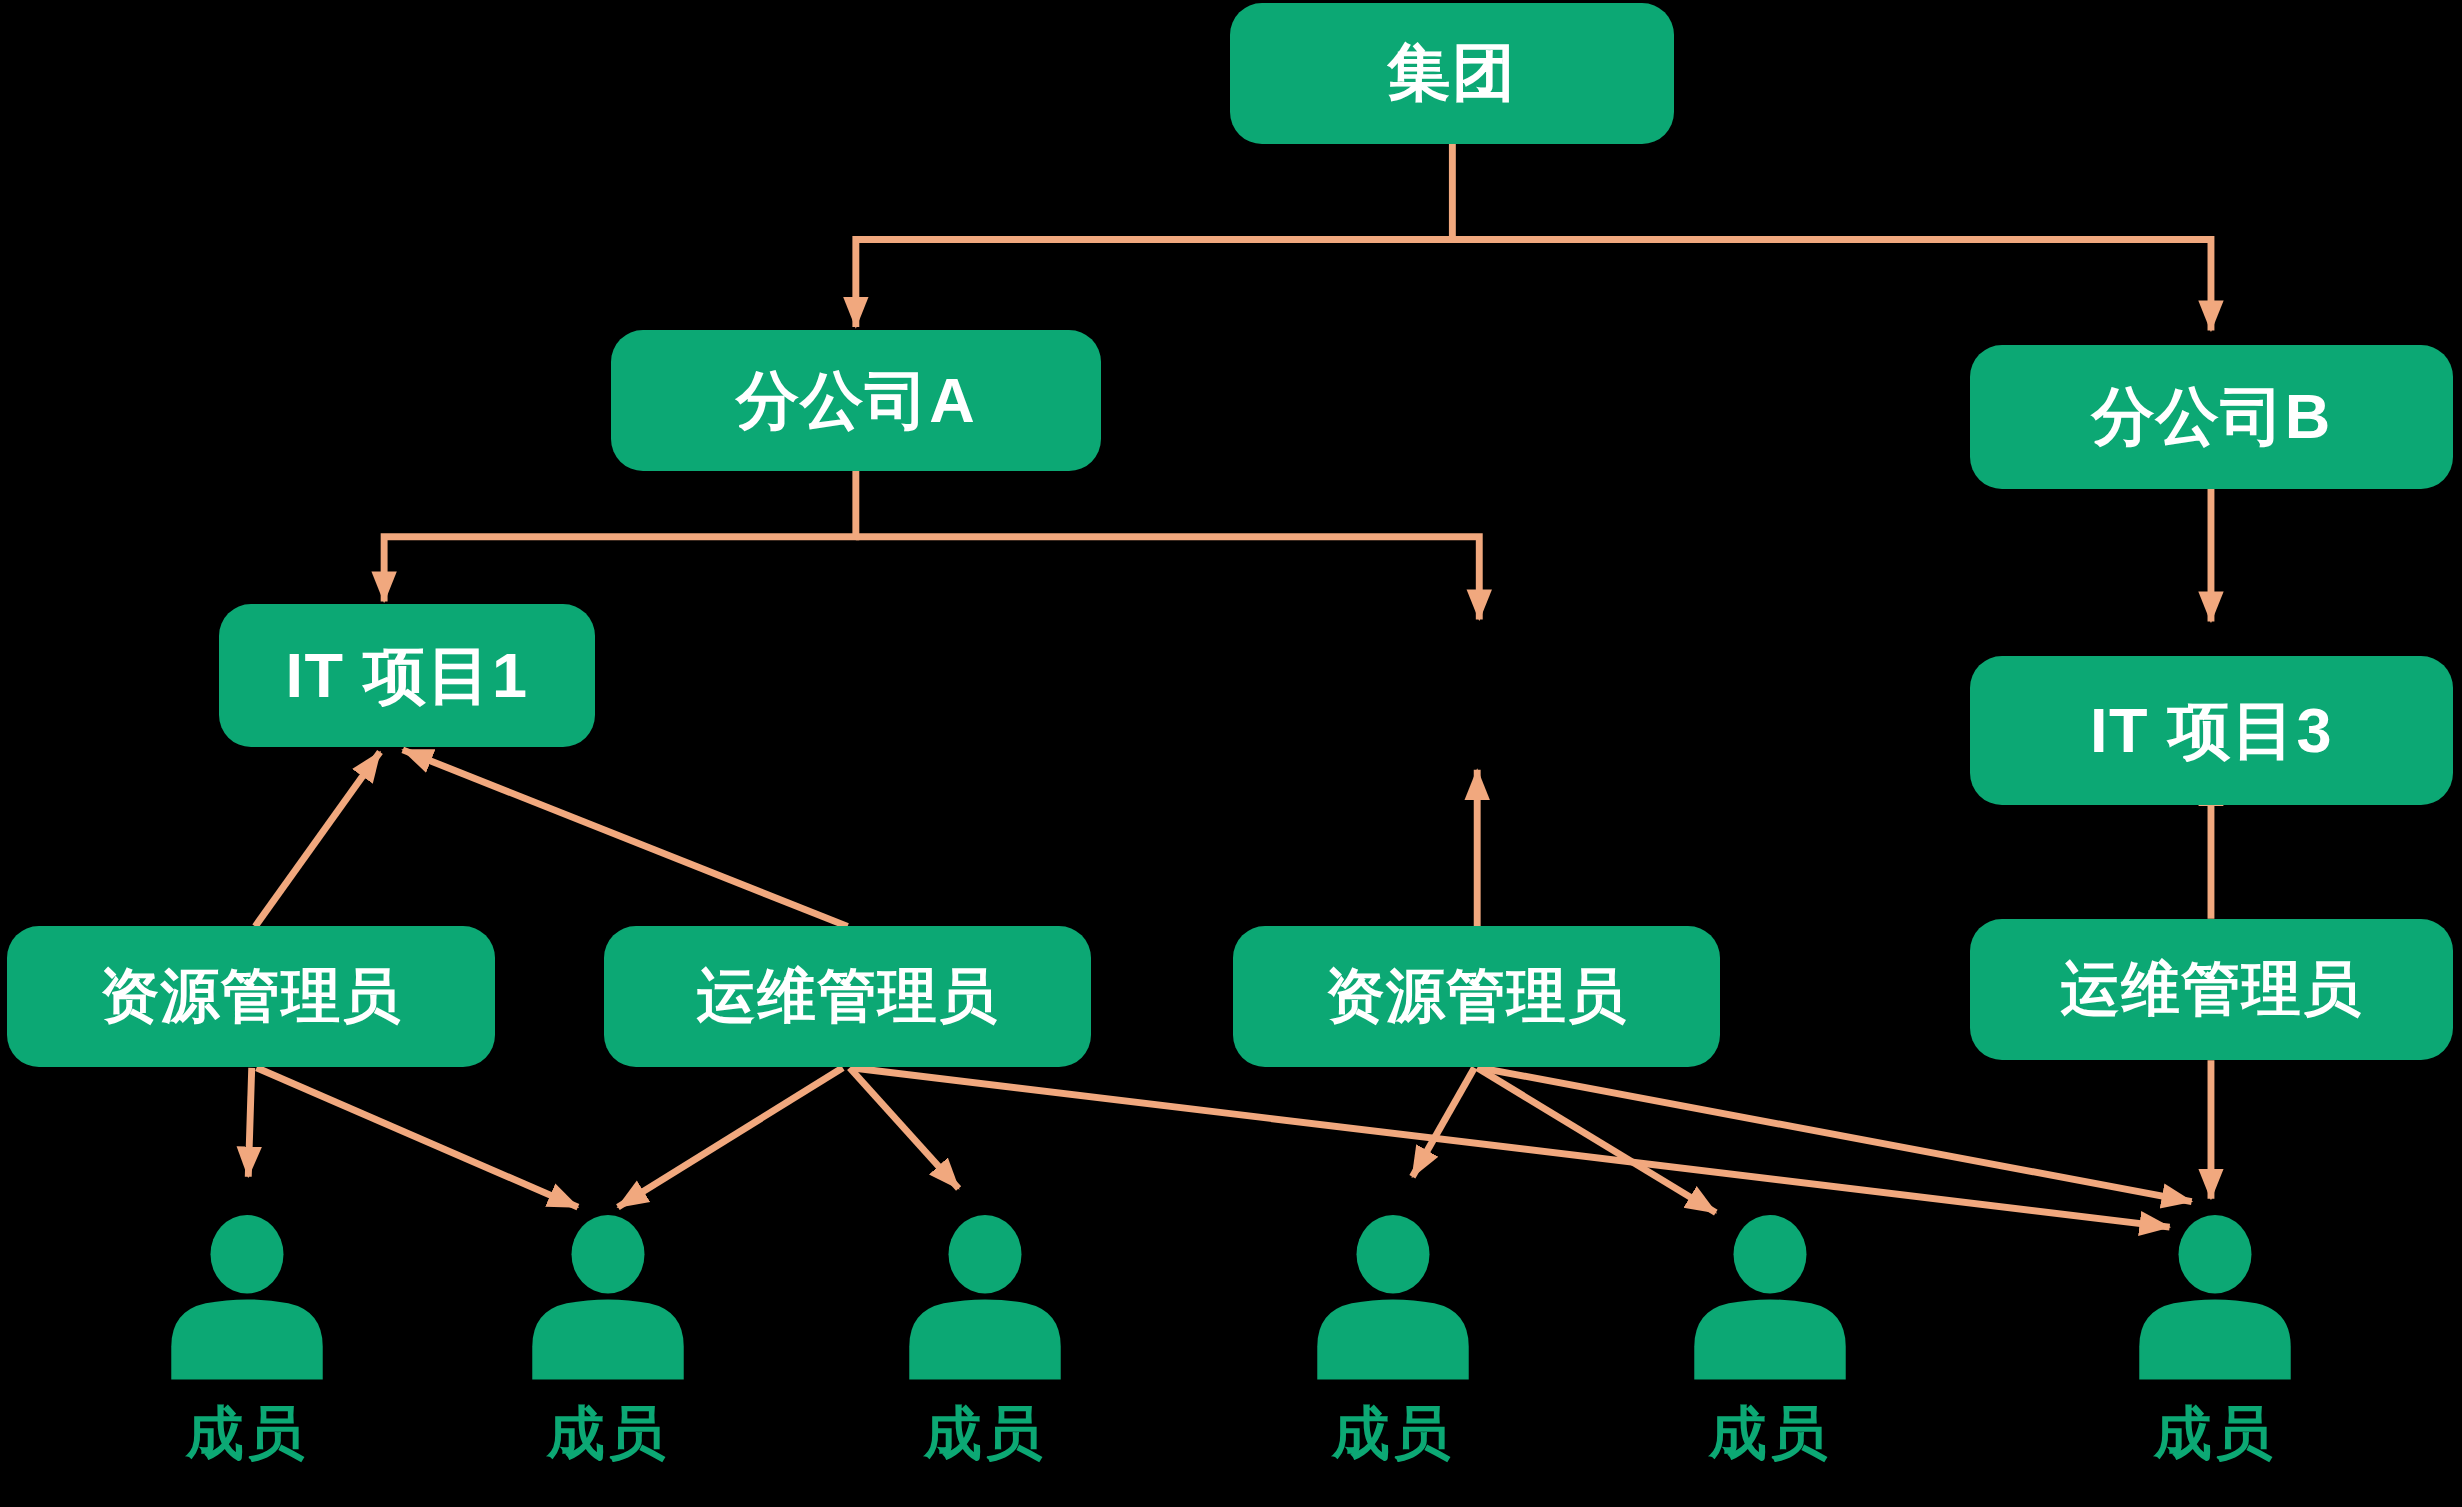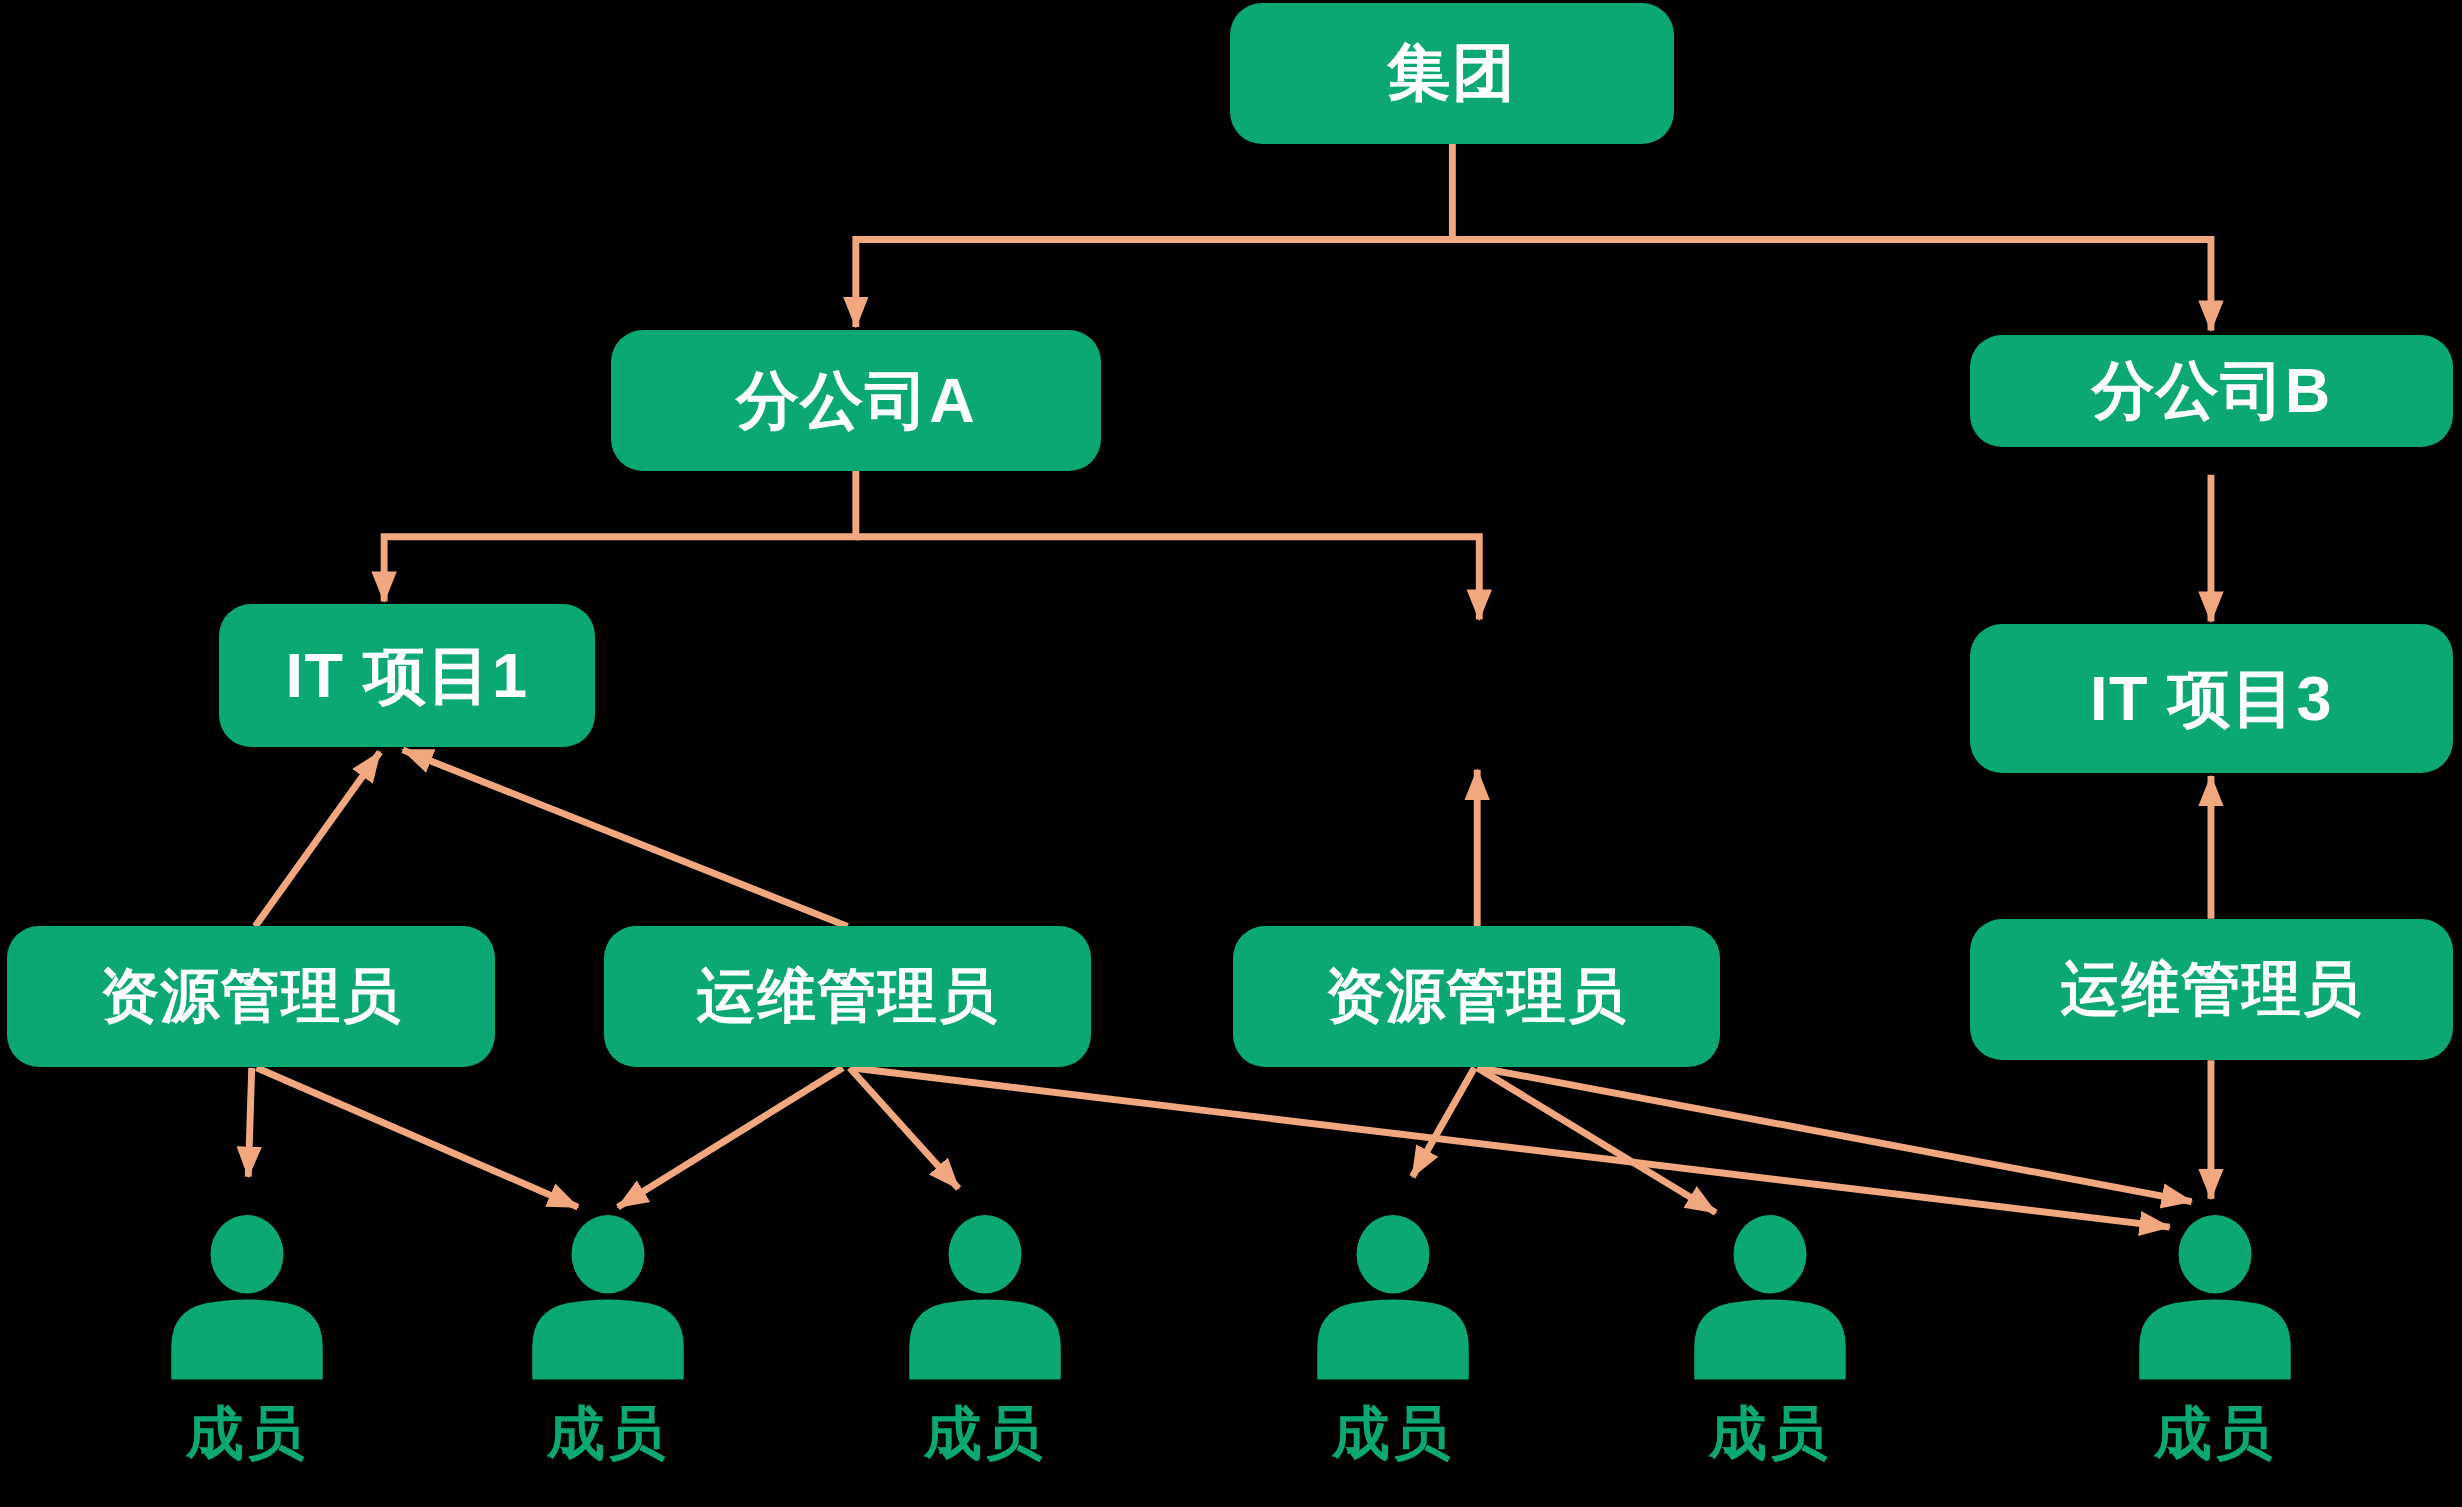--- a/index.html
+++ b/index.html
@@ -81,28 +81,28 @@
     <path class="edge" d="M3206 1537 L3206 1738" marker-end="url(#arrow)"></path>
   </svg>
 
   <div class="node" style="left:611px;top:330px;width:490px;height:141px">
     <span>分公司A</span>
   </div>
 
   <div class="node" style="left:1230px;top:2.8px;width:444px;height:141px">
     <span>集团</span>
   </div>
-  <div class="node" style="left:1970px;top:335px;width:483px;height:112px">
+  <div class="node" style="left:1970px;top:345px;width:483px;height:144px">
     <span>分公司B</span>
   </div>
 
   <div class="node" style="left:219px;top:604px;width:376px;height:143px">
     <span>IT 项目1</span>
   </div>
-  <div class="node" style="left:1970px;top:624px;width:483px;height:149px">
+  <div class="node" style="left:1970px;top:656px;width:483px;height:149px">
     <span>IT 项目3</span>
   </div>
 
   <div class="node admin" style="left:7px;top:926px;width:488px;height:141px">
     <span>资源管理员</span>
   </div>
   <div class="node admin" style="left:604px;top:926px;width:487px;height:141px">
     <span>运维管理员</span>
   </div>
   <div class="node admin" style="left:1233px;top:926px;width:487px;height:141px">

